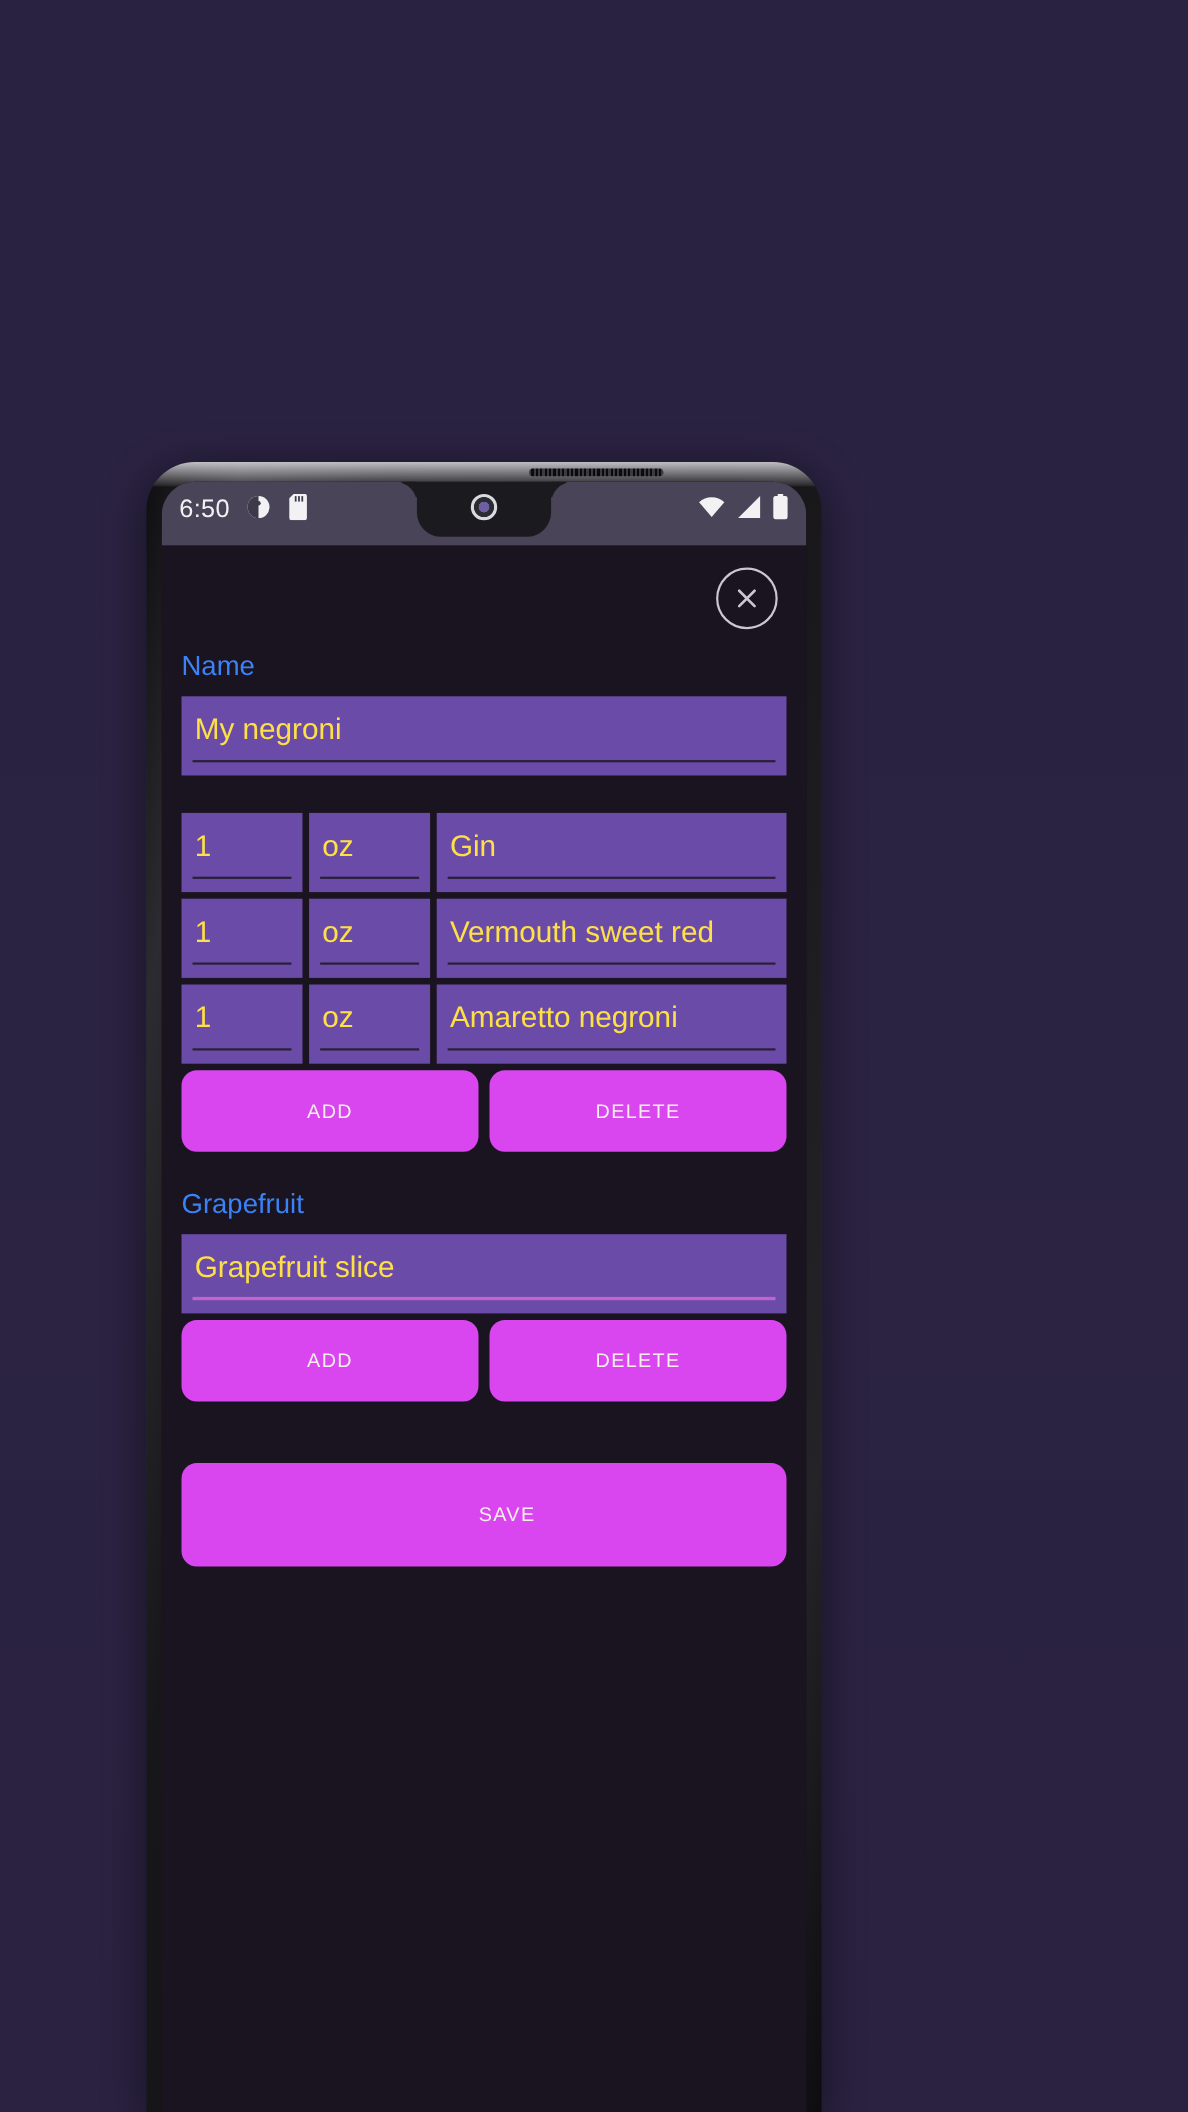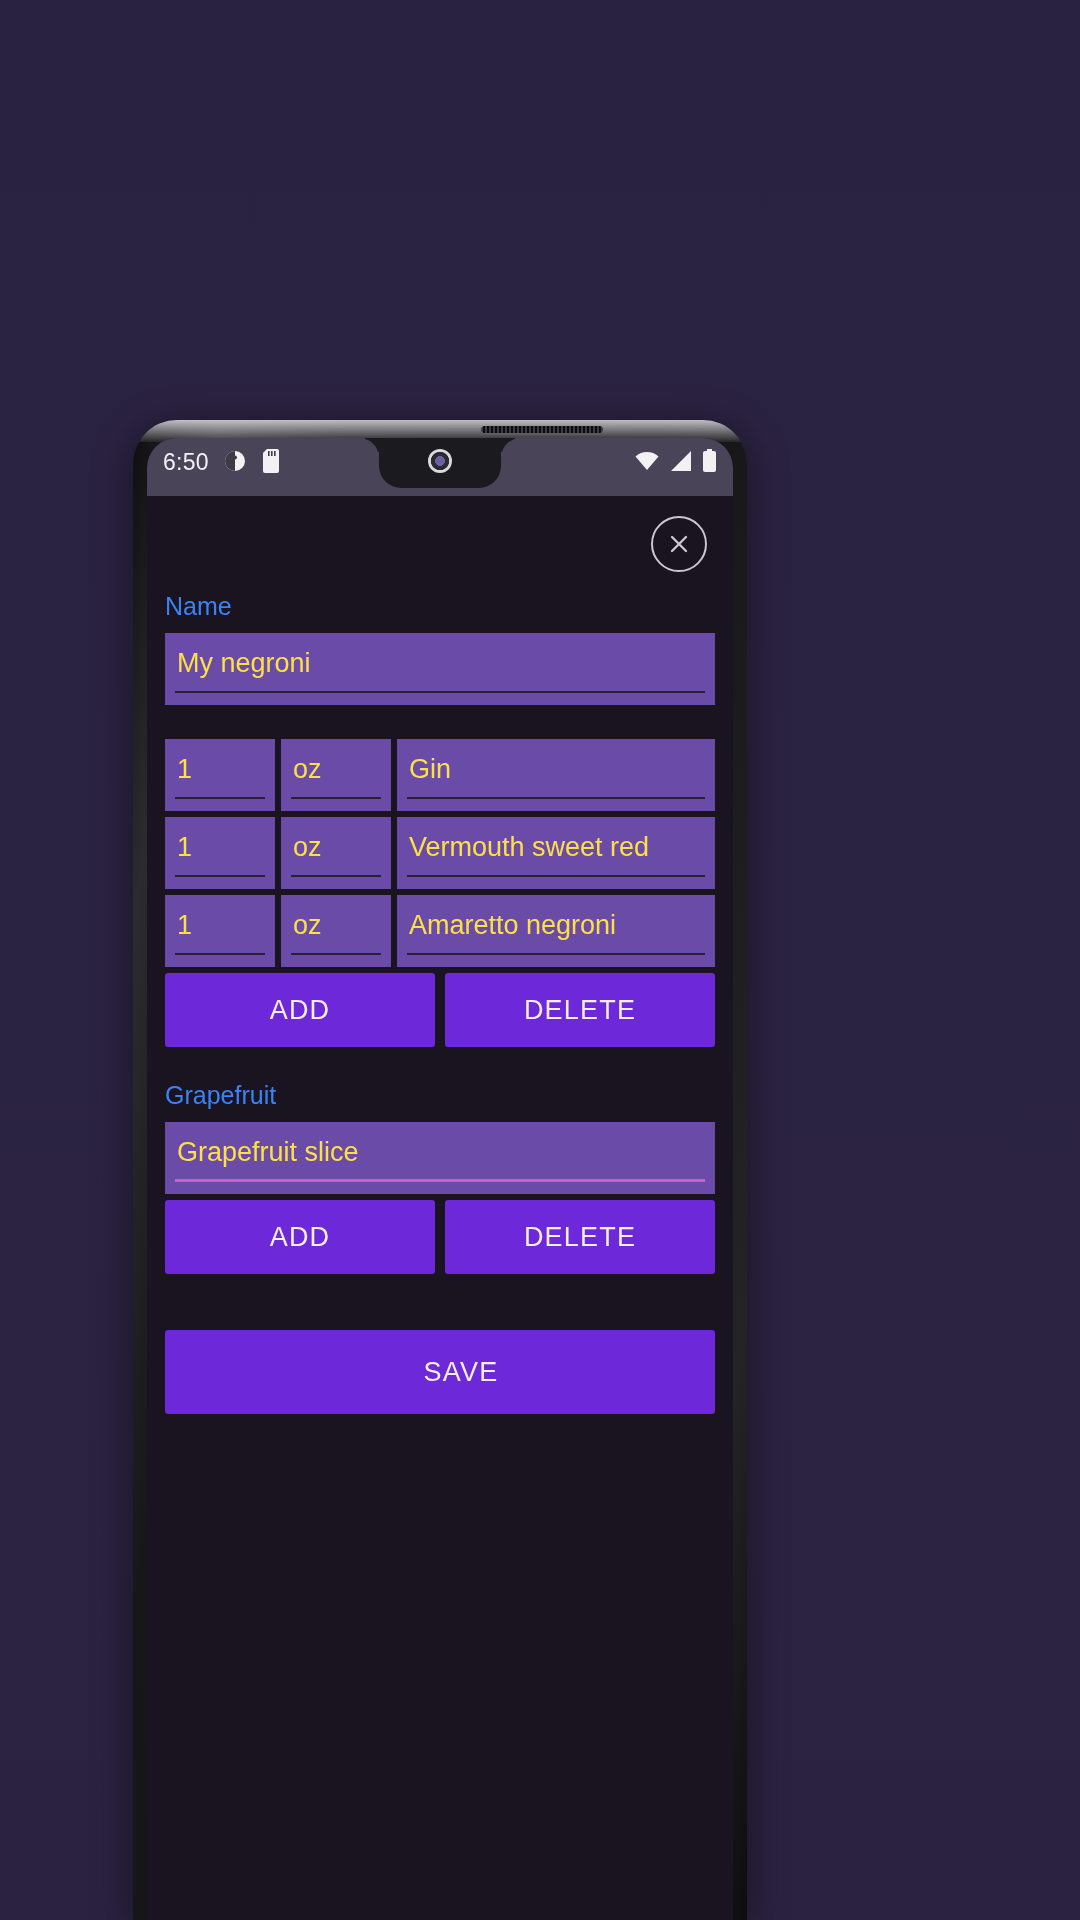--- a/index.html
+++ b/index.html
@@ -128,30 +128,30 @@
   .section { margin-top: 34px; }
 
   #ing-rows { display: flex; flex-direction: column; gap: 6px; }
   .ing-row { display: flex; gap: 6px; }
   .ing-qty { width: 110px; }
   .ing-unit { width: 110px; }
   .ing-name { flex: 1; }
 
   .btn-row { display: flex; gap: 10px; margin-top: 6px; }
   .btn {
-    background: #6d28d9;
+    background: #d946ef;
     color: #f4eeea;
-    font-size: 27px;
+    font-size: 18px;
     letter-spacing: 1.2px;
     height: 74px;
     display: flex; align-items: center; justify-content: center;
-    border-radius: 3px;
+    border-radius: 14px;
   }
   .btn.half { flex: 1; }
-  .btn.full { width: 100%; height: 84px; padding-left: 42px; }
+  .btn.full { width: 100%; height: 94px; padding-left: 42px; }
   #save-wrap { margin-top: 56px; }
 </style>
 </head>
 <body>
 
 <div id="page">
 
 
   <div id="phone-frame">
     <div id="phone-glass"></div>

